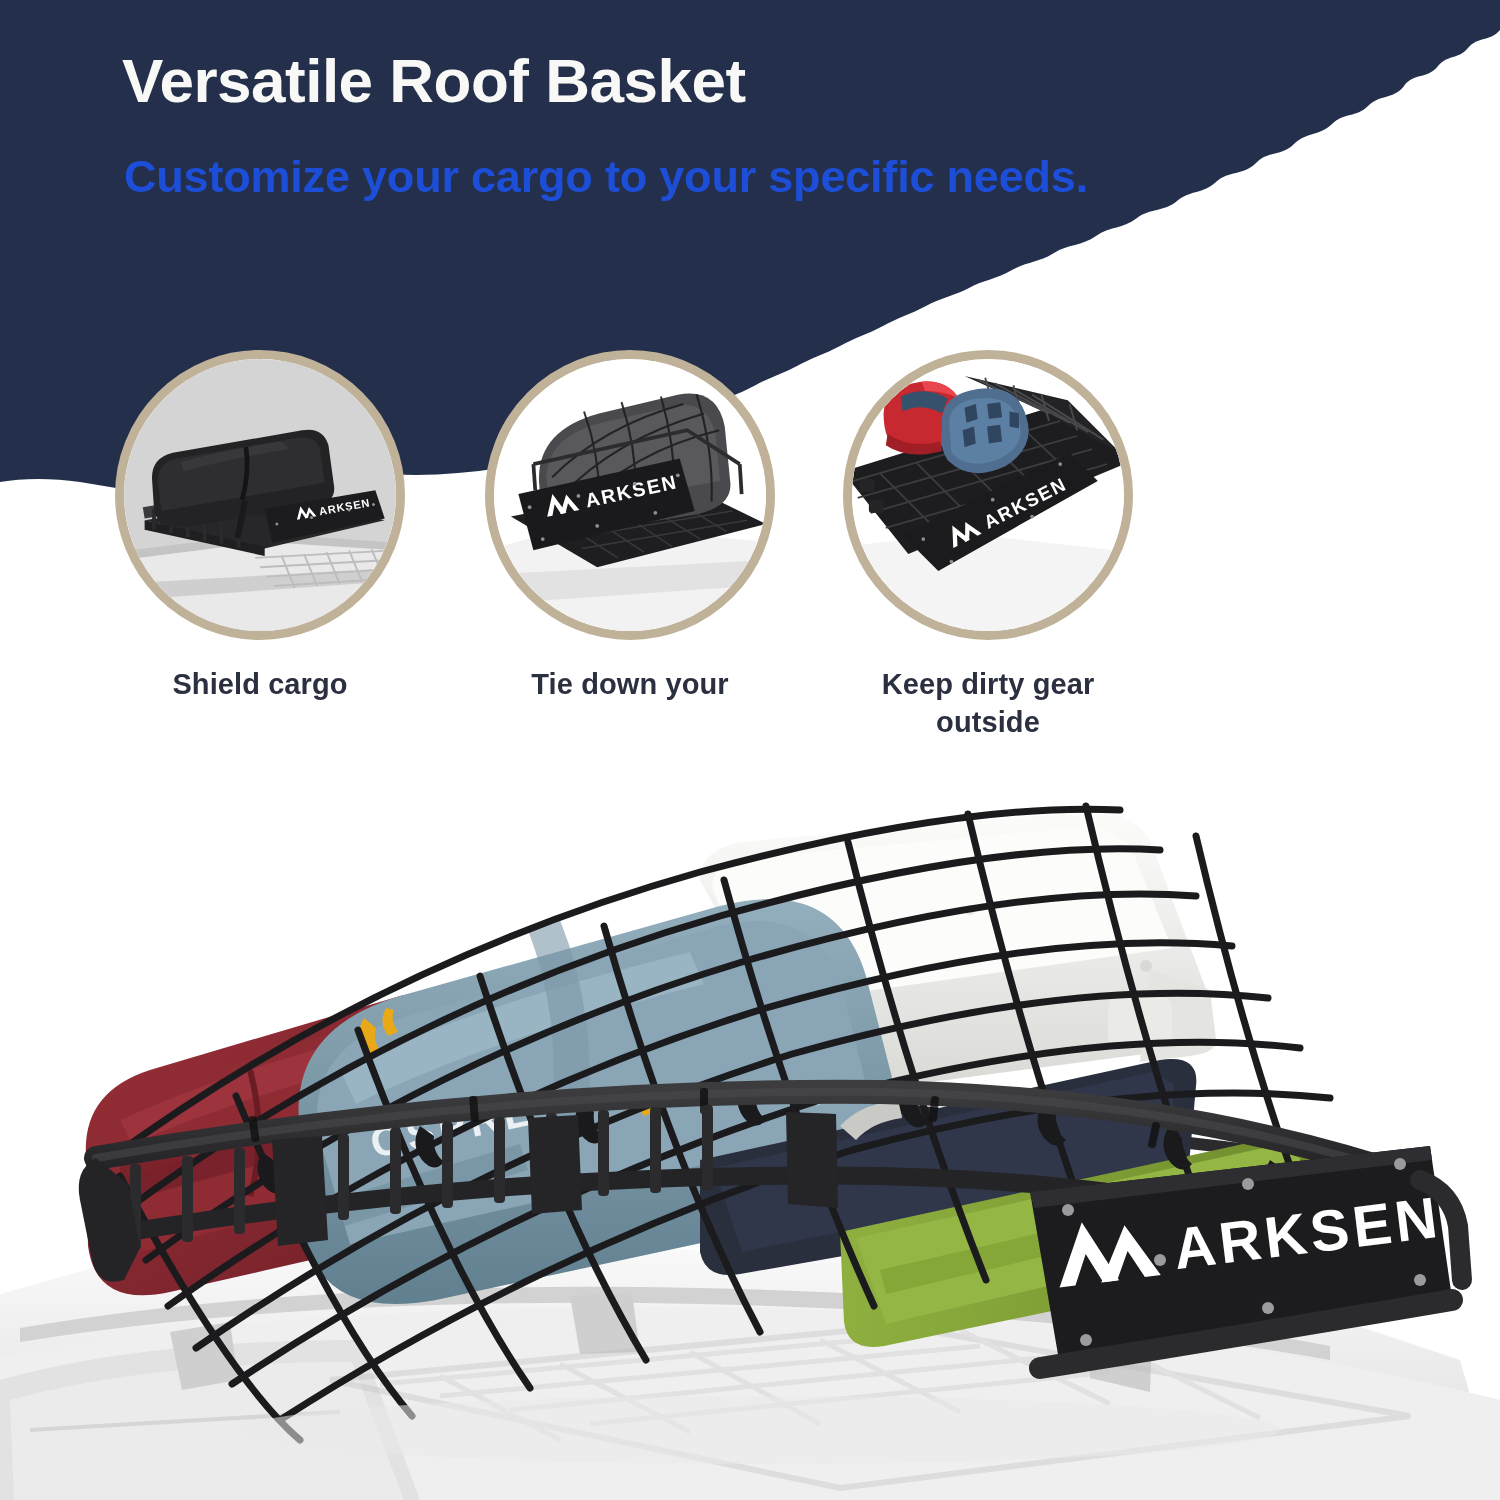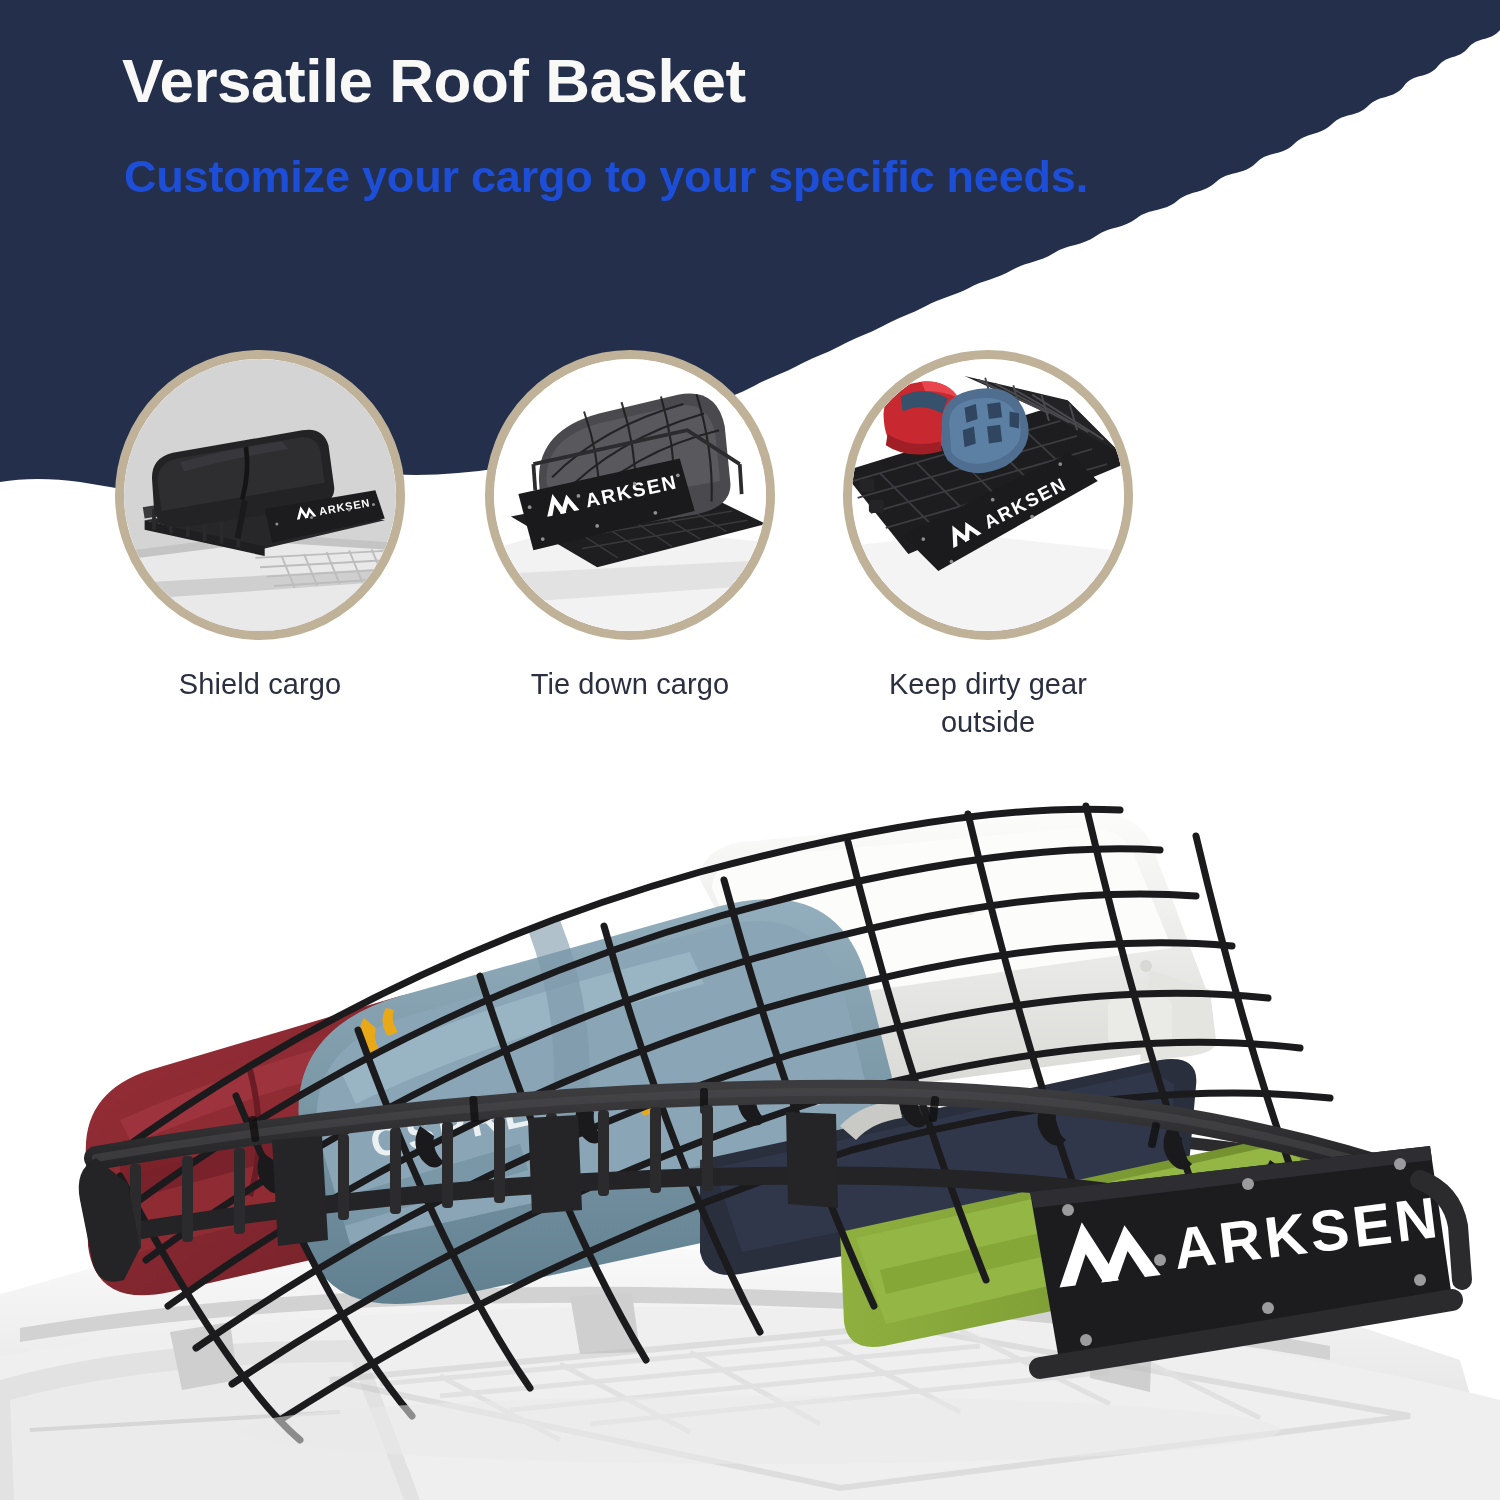--- a/index.html
+++ b/index.html
@@ -42,21 +42,21 @@
     border:9px solid #BFB298;
     overflow:hidden;
     background:#ffffff;
   }
   .circle-inner{ position:absolute; inset:0; overflow:hidden; border-radius:50%; }
   .circle-inner svg{ display:block; width:100%; height:100%; }
 
   .caption{
     margin-top:26px; text-align:center;
     font-size:29px; color:#2B3040; line-height:1.30;
-    font-weight:normal; letter-spacing:.1px;
+    font-weight:bold; letter-spacing:.1px;
   }
   .f3 .caption{ padding:0 8px; }
 
   
   #hero-photo{
     position:absolute; left:0; top:740px; width:1500px; height:760px; z-index:3;
   }
   #hero-photo svg{ display:block; width:1500px; height:760px; }
 </style>
 </head>
@@ -214,21 +214,21 @@
               <circle cx="90" cy="146" r="2"></circle>
             <circle cx="150" cy="133" r="2"></circle>
               <circle cx="196" cy="124" r="2"></circle>
             <circle cx="52" cy="192" r="2"></circle>
               <circle cx="110" cy="178" r="2"></circle>
             <circle cx="172" cy="164" r="2"></circle>
           </g>
         </svg>
       </div>
     </div>
-    <div class="caption">Tie down cargo</div>
+    <div class="caption">Tie down your</div>
   </div>
 
   <div class="feature f3">
     <div class="circle-wrap">
       <div class="circle-inner">
         <svg viewBox="0 0 290 290" xmlns="http://www.w3.org/2000/svg">
           <rect width="290" height="290" fill="#FFFFFF"></rect>
 
           <path d="M-10,200 L120,186 L300,206 L300,290 L-10,290 Z" fill="#F4F4F4"></path>
 

